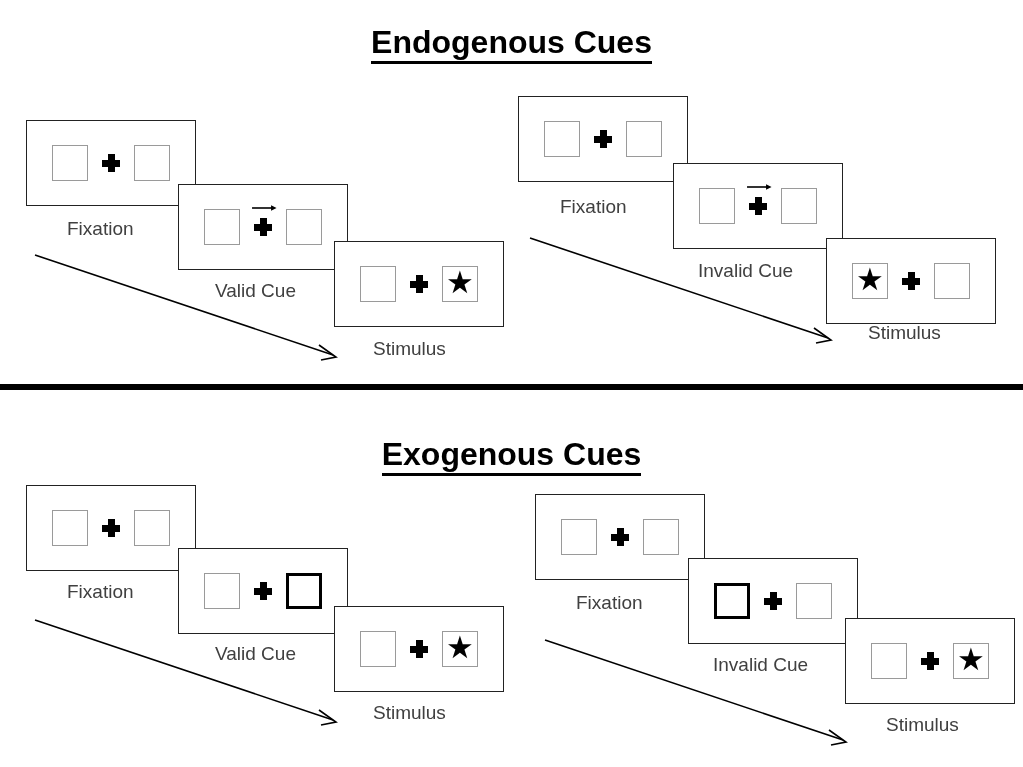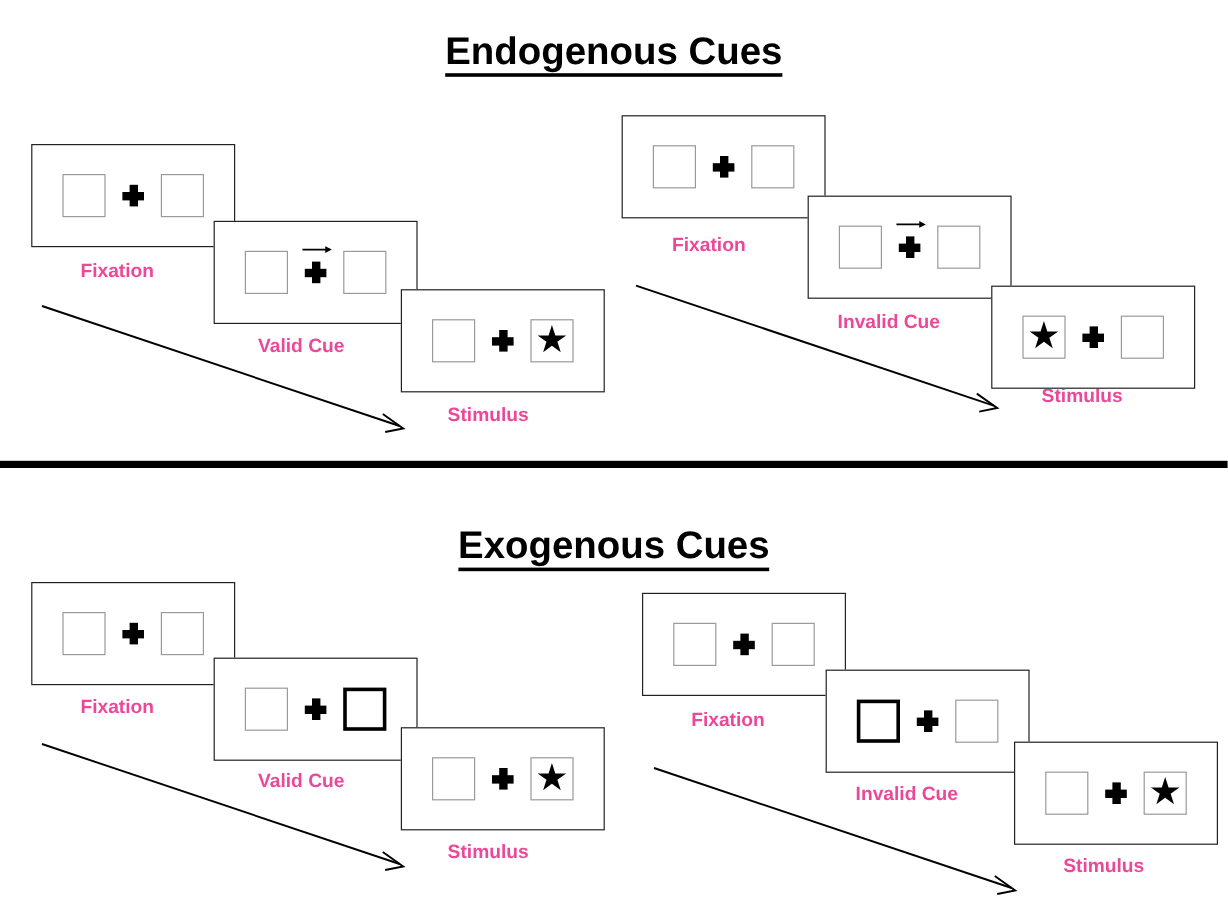--- a/index.html
+++ b/index.html
@@ -108,24 +108,24 @@
     left: 50%;
     transform: translateX(-46%);
     width: 26px;
     height: 10px;
     pointer-events: none;
   }
 
   
   .caption {
     position: absolute;
-    font-size: 16px;
-    font-weight: bold;
+    font-size: 19px;
+    font-weight: normal;
     white-space: nowrap;
-    color: #ec4899;
+    color: #404040;
   }
 
   
   .time-arrow {
     position: absolute;
     overflow: visible;
   }
 </style>
 </head>
 <body>

